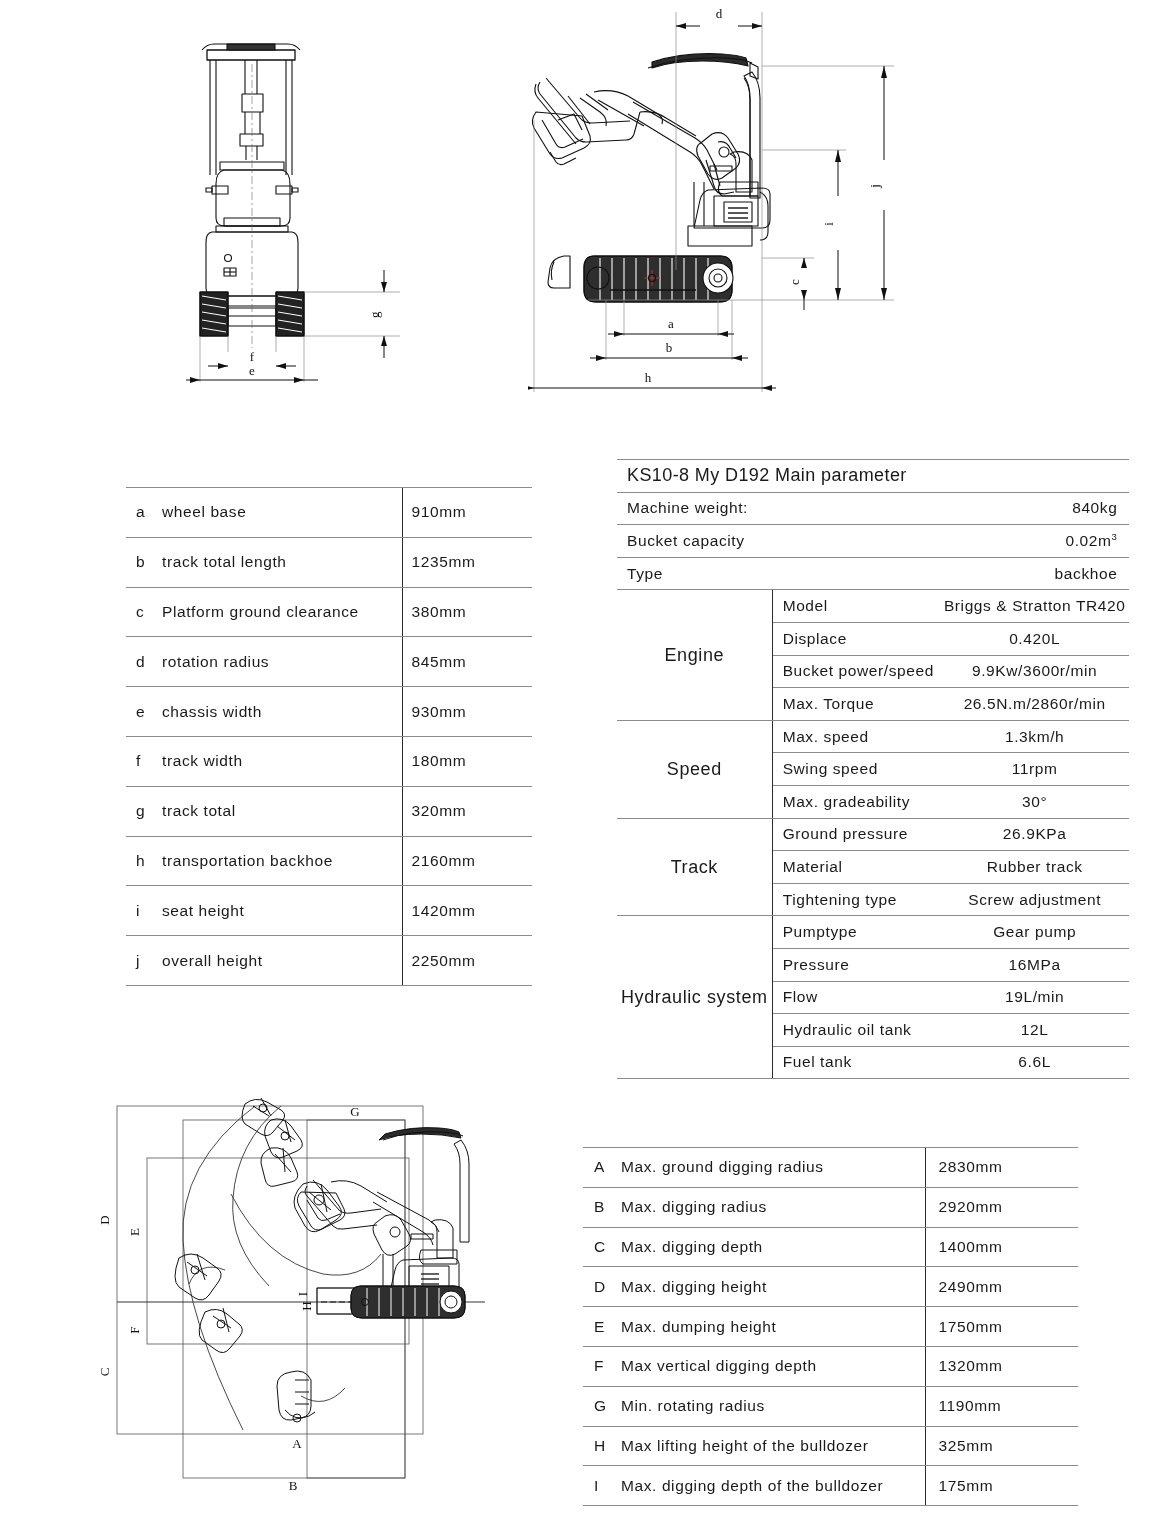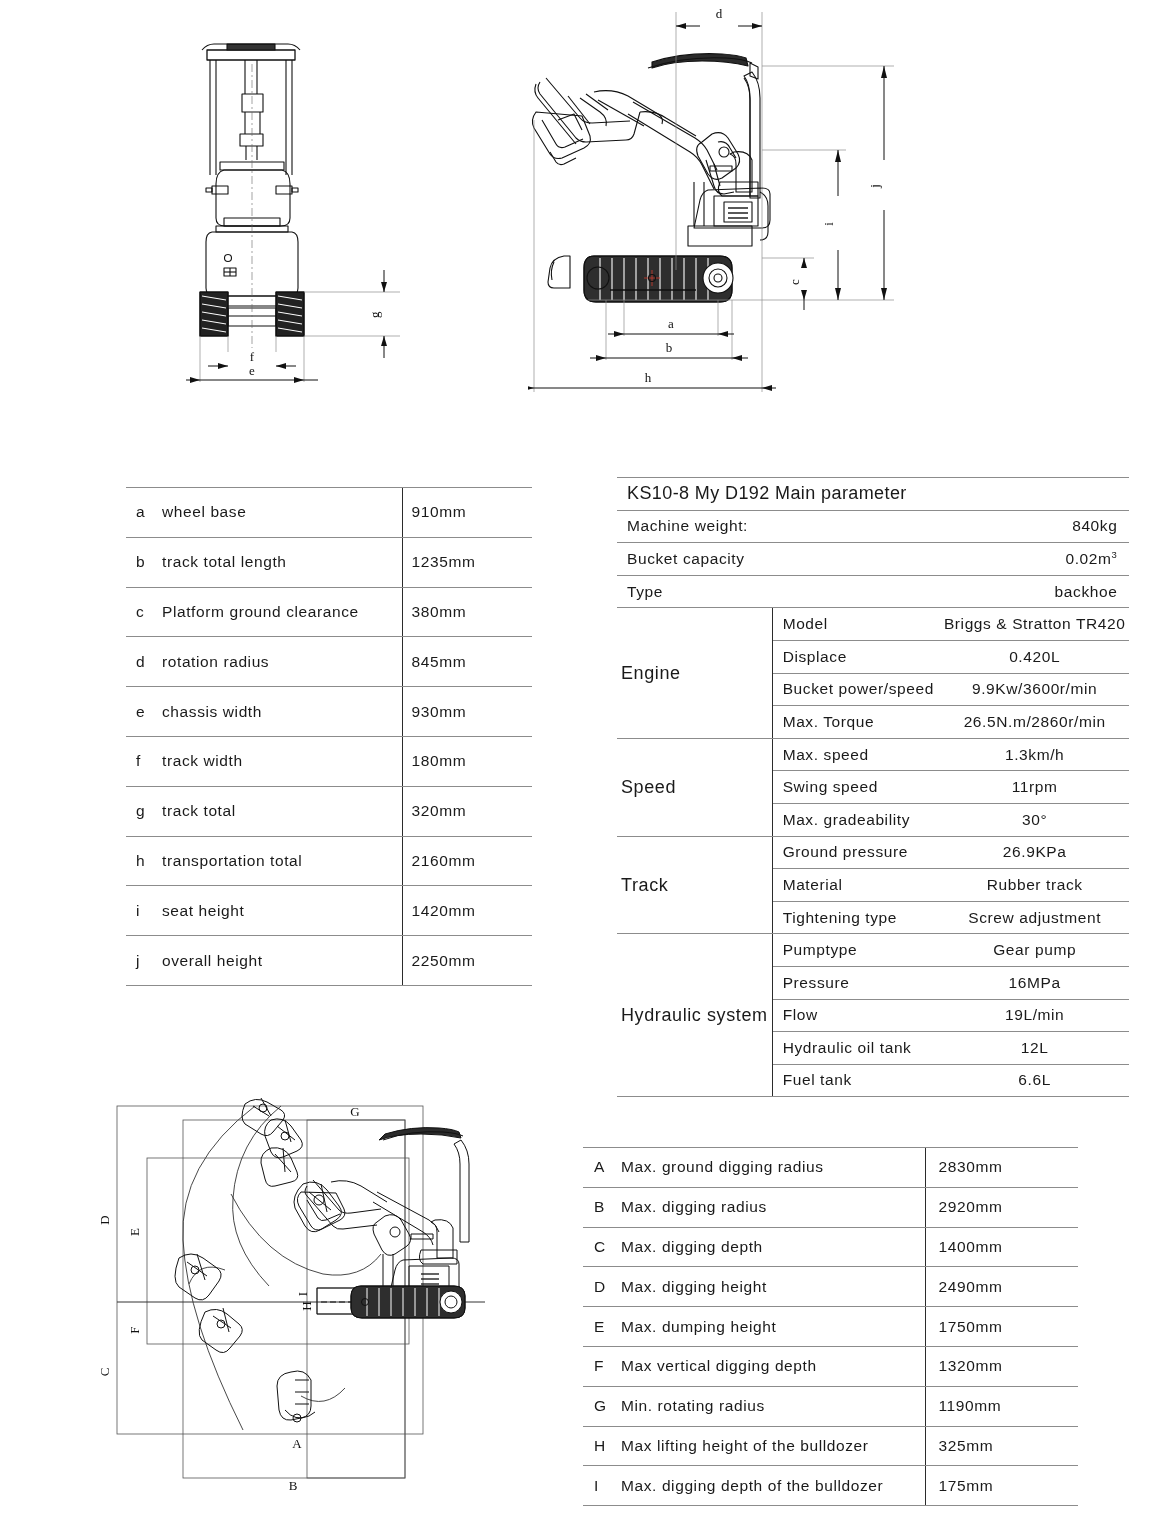--- a/index.html
+++ b/index.html
@@ -40,39 +40,39 @@
   }
   #dim-table td.label {
     width: 246px; text-align: left; padding-left: 6px;
   }
   #dim-table td.val {
     width: 130px; text-align: left; padding-left: 9px;
     border-left: 1.6px solid #2b2b2b;
   }
 
   
-  #main-table { left: 617px; top: 477px; width: 461px; }
+  #main-table { left: 617px; top: 459px; width: 461px; }
   #main-table td {
     height: 32.6px;
     font-size: 15.5px;
   }
   #main-table td.title {
     font-size: 18px;
     letter-spacing: 0.4px;
     padding-left: 10px;
     text-align: left;
   }
   #main-table td.plain-k {
     text-align: left; padding-left: 10px;
   }
   #main-table td.plain-v {
     text-align: right; padding-right: 12px;
   }
   #main-table td.group {
-    text-align: left;
+    text-align: center;
     font-size: 18px;
     border-right: 1.6px solid #2b2b2b;
     width: 108px;
     line-height: 1.25;
     padding: 0 4px;
   }
   #main-table td.sub-k {
     text-align: left; padding-left: 10px; width: 168px;
   }
   #main-table td.sub-v {
@@ -538,21 +538,21 @@
         <td class="label">track width</td>
         <td class="val">180mm</td>
       </tr>
       <tr>
         <td class="key">g</td>
         <td class="label">track total</td>
         <td class="val">320mm</td>
       </tr>
       <tr>
         <td class="key">h</td>
-        <td class="label">transportation total</td>
+        <td class="label">transportation backhoe</td>
         <td class="val">2160mm</td>
       </tr>
       <tr>
         <td class="key">i</td>
         <td class="label">seat height</td>
         <td class="val">1420mm</td>
       </tr>
       <tr>
         <td class="key">j</td>
         <td class="label">overall height</td>

